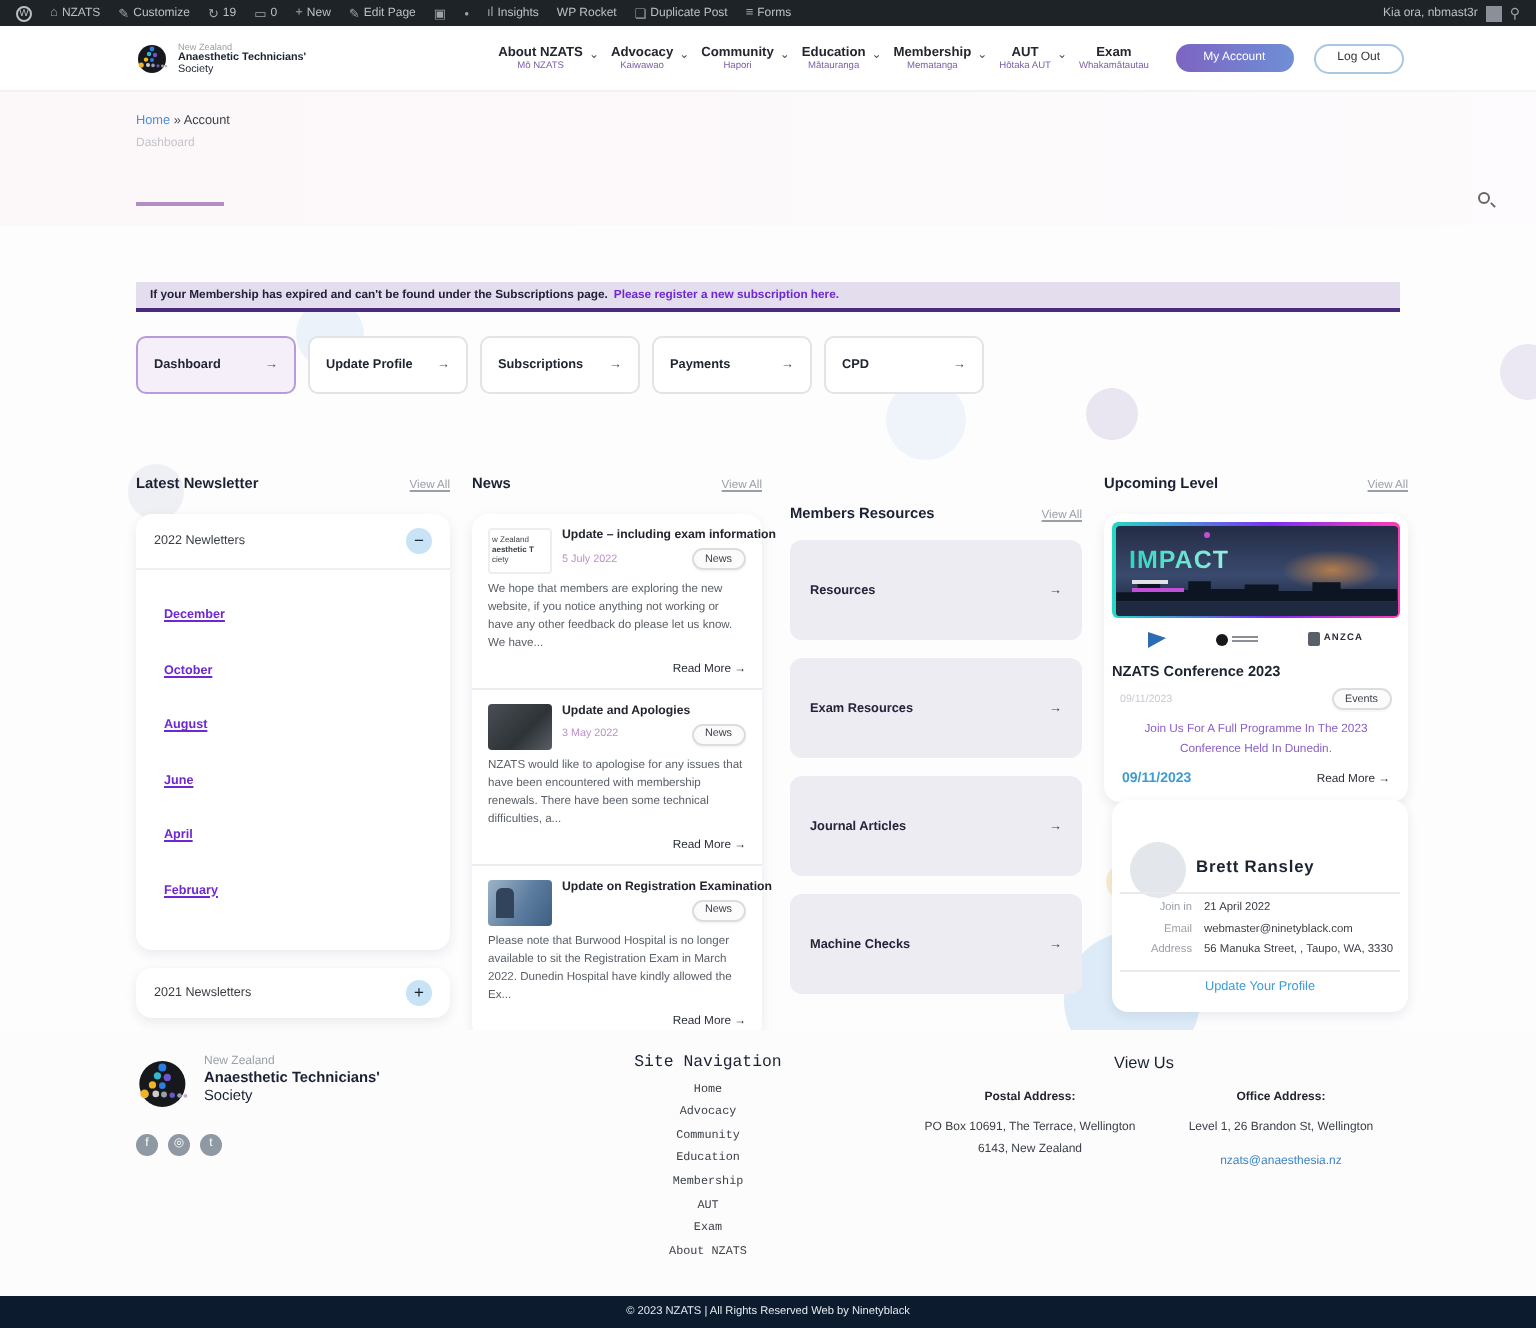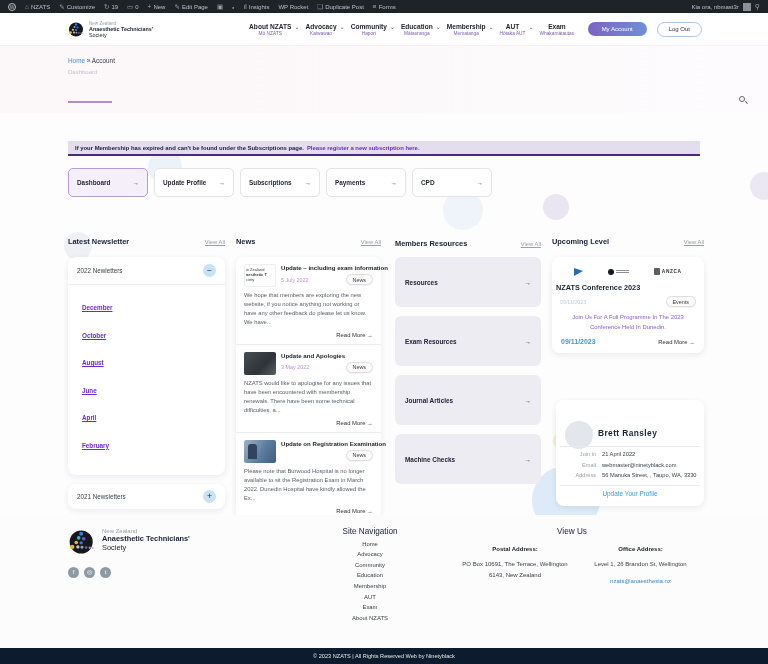--- a/index.html
+++ b/index.html
@@ -103,21 +103,21 @@
     background:#32435c; border-radius:3px 3px 0 0; }
   .ni-right { flex:1; min-width:0; }
   .ni-title { font-size:6.1px; font-weight:bold; color:#23262e; white-space:nowrap; }
   .ni-meta { display:flex; align-items:center; margin-top:3px; }
   .ni-date { font-size:5.4px; color:#bb8fc9; }
   .badge { margin-left:auto; font-size:5.4px; color:#3a3f46; border:1px solid #ddd; background:#fbfbfc;
     border-radius:8px; padding:1.5px 6px; box-shadow:0 1px 1px rgba(0,0,0,.04); }
   .ni-excerpt { margin-top:4px; font-size:5.8px; color:#5a6068; line-height:1.55; }
   .ni-more { margin-top:5px; text-align:right; font-size:5.9px; color:#2b2f3a; }
 
-  #col-resources { position:absolute; top:239px; left:395px; width:146px; z-index:2; }
+  #col-resources { position:absolute; top:252px; left:395px; width:146px; z-index:2; }
   .res-card { margin-top:11px; height:50px; background:#edecf3; border-radius:6px;
     display:flex; align-items:center; justify-content:space-between; padding:0 10px; }
   .res-card:nth-of-type(2) { margin-top:9px; }
   .res-card .rl { font-size:6.4px; font-weight:bold; color:#26233a; }
   .res-card .ra { font-size:6.5px; color:#444; }
   .res-card + .res-card { margin-top:9px; }
 
   #col-event { position:absolute; top:237px; left:552px; width:152px; z-index:2; }
   #event-card { margin-top:11px; padding:4px 4px 8px; }
   #ev-banner { height:48px; border-radius:3px; padding:1.5px;
@@ -161,21 +161,21 @@
 
   
   #footer { position:absolute; top:515px; left:0; width:768px; height:133px; background:#fcfcfd; z-index:2; }
   #f-logo { position:absolute; left:68px; top:13px; display:flex; gap:6px; }
   #f-logo-text div:nth-child(1){ font-size:6px; color:#9aa0a8; }
   #f-logo-text div:nth-child(2){ font-size:7.4px; font-weight:bold; color:#1a2233; }
   #f-logo-text div:nth-child(3){ font-size:7.4px; color:#1a2233; }
   #f-social { position:absolute; left:68px; top:52px; display:flex; gap:5px; }
   .soc { width:11px; height:11px; border-radius:50%; background:#8e99a4; color:#fff; font-size:6px;
     line-height:11px; text-align:center; }
-  #f-nav { position:absolute; left:300px; top:12px; width:140px; text-align:center; }
+  #f-nav { position:absolute; left:284px; top:12px; width:140px; text-align:center;font-family:Liberation Mono, monospace; }
   #f-nav-title { font-size:8.2px; color:#1a2233; }
   #f-nav a { display:block; margin-top:4.6px; font-size:5.9px; color:#3a3f46; text-decoration:none; }
   #f-find-title { position:absolute; left:520px; top:12px; width:104px; text-align:center; font-size:8.2px; color:#1a2233; }
   #f-postal { position:absolute; left:420px; top:31px; width:190px; text-align:center; }
   #f-office { position:absolute; left:558px; top:31px; width:165px; text-align:center; }
   .f-addr-label { font-size:6px; font-weight:bold; color:#23262e; }
   .f-addr-text { margin-top:7px; font-size:6px; color:#3a3f46; line-height:1.8; }
   #f-email { margin-top:8px; font-size:6px; color:#3d85c6; }
   #bottombar { position:absolute; top:648px; left:0; width:768px; height:16px; background:#0c1c2e;
     display:flex; align-items:center; justify-content:center; font-size:5.6px; color:#e6e9ec; z-index:3; }
@@ -458,20 +458,31 @@
       <span class="ra">→</span>
   </div>
 </div>
 
 <div id="col-event">
   <div class="col-head">
     <span class="ch-t">Upcoming Level</span>
     <a href="#" class="ch-v">View All</a>
   </div>
   <div class="card" id="event-card">
+    <div id="ev-banner">
+      <div id="ev-banner-inner">
+        <div id="ev-glow"></div>
+        <div id="ev-city"></div>
+        <div id="ev-water"></div>
+        <div id="ev-impact">IMPACT</div>
+        <div id="ev-sub1"></div>
+          <div id="ev-sub2"></div>
+          <div id="ev-star"></div>
+      </div>
+    </div>
     <div id="ev-logos">
       <span class="evl">
           <span class="evl-swoosh"></span>
         </span>
       <span class="evl">
           <span class="evl-dot"></span>
           <span class="evl-lines">
             <span></span>
             <span></span>
           </span>

